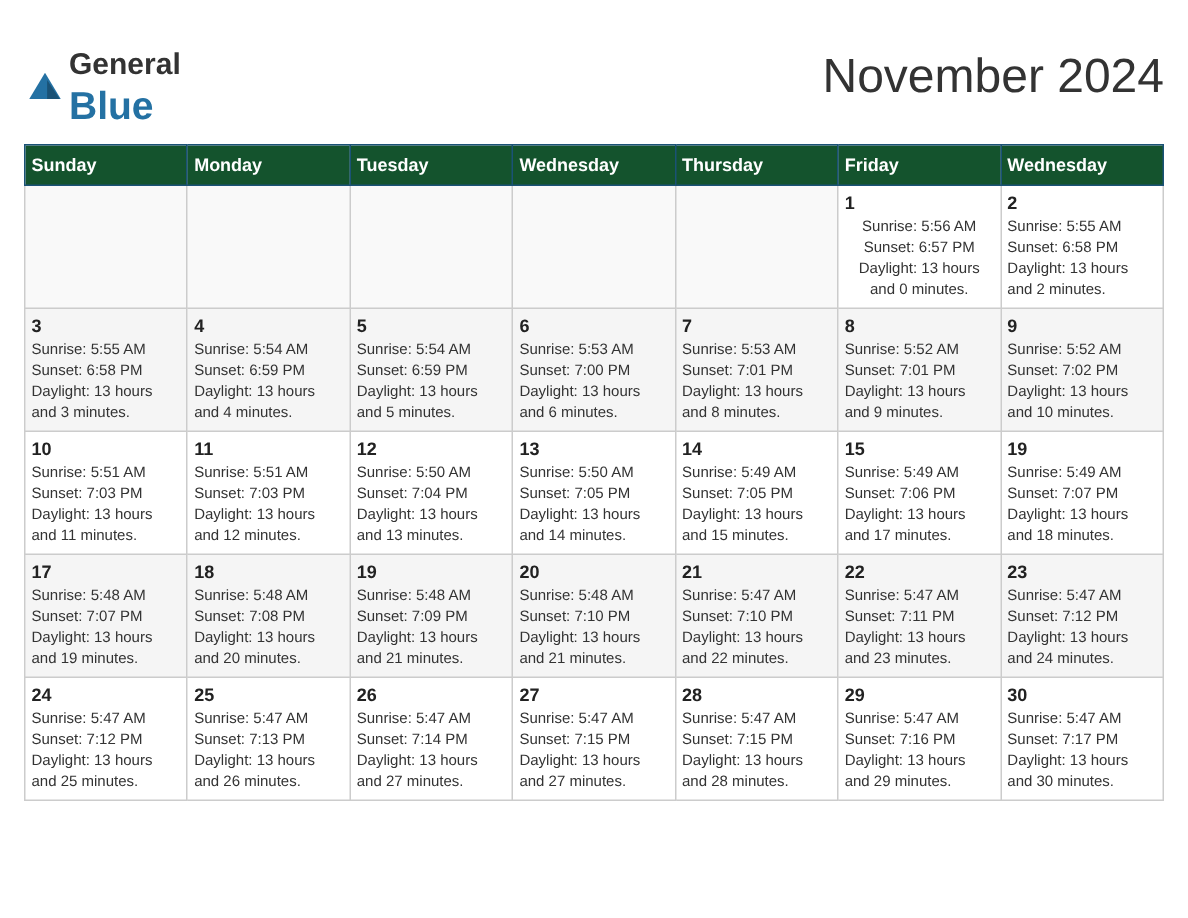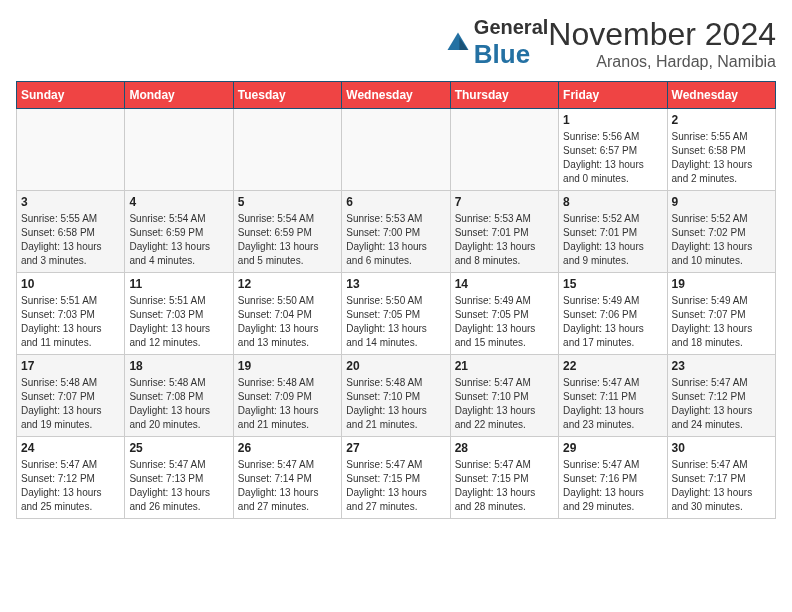--- a/index.html
+++ b/index.html
@@ -5,23 +5,24 @@
     * { box-sizing: border-box; margin: 0; padding: 0; }
     body {
       font-family: Arial, sans-serif;
       background: #fff;
       width: 792px;
       min-height: 612px;
       padding: 16px;
     }
     .header {
       display: flex;
-      justify-content: flex-end;
+      justify-content: space-between;
       align-items: flex-start;
       margin-bottom: 10px;
+      margin-top: 16px;
     }
     .logo-area {
       display: flex;
       flex-direction: column;
       align-items: flex-start;
     }
     .logo-general { color: #333; font-size: 20px; font-weight: bold; }
     .logo-blue { color: #2471a3; font-size: 26px; font-weight: bold; }
     .logo-icon {
       width: 28px;
@@ -39,21 +40,21 @@
     .subtitle {
       font-size: 16px;
       color: #555;
     }
     .calendar {
       width: 100%;
       border-collapse: collapse;
       font-size: 11px;
     }
     .calendar thead tr th {
-      background-color: #ef4444;
+      background-color: #14532d;
       color: #fff;
       padding: 6px 4px;
       text-align: left;
       font-size: 12px;
       font-weight: bold;
       border: 1px solid #1a5276;
     }
     .calendar tbody tr td {
       vertical-align: top;
       border: 1px solid #ccc;
@@ -91,21 +92,20 @@
         <polygon points="22,12 34,30 22,30" fill="#1a5276"></polygon>
       </svg>
       <div>
         <span class="logo-general">General</span><br>
         <span class="logo-blue">Blue</span>
       </div>
     </div>
   </div>
   <div class="title-area">
     <div class="month-title">November 2024</div>
-    <div class="subtitle">Aranos, Hardap, Namibia</div>
   </div>
 </div>
 
 <table class="calendar">
   <thead>
     <tr id="weekday-header">
     <th>Sunday</th>
         <th>Monday</th>
         <th>Tuesday</th>
         <th>Wednesday</th>
@@ -116,21 +116,21 @@
   </thead>
   <tbody id="calendar-body">
   <tr>
         <td class="empty"></td>
         <td class="empty"></td>
         <td class="empty"></td>
         <td class="empty"></td>
         <td class="empty"></td>
         <td>
           <div class="day-number">1</div>
-          <div class="day-info" style="white-space: pre-line;">Sunrise: 5:56 AM
+          <div class="day-info" style="white-space: pre-line; text-align: center;">Sunrise: 5:56 AM
 Sunset: 6:57 PM
 Daylight: 13 hours and 0 minutes.</div>
         </td>
         <td>
           <div class="day-number">2</div>
           <div class="day-info" style="white-space: pre-line;">Sunrise: 5:55 AM
 Sunset: 6:58 PM
 Daylight: 13 hours and 2 minutes.</div>
         </td>
       </tr>

